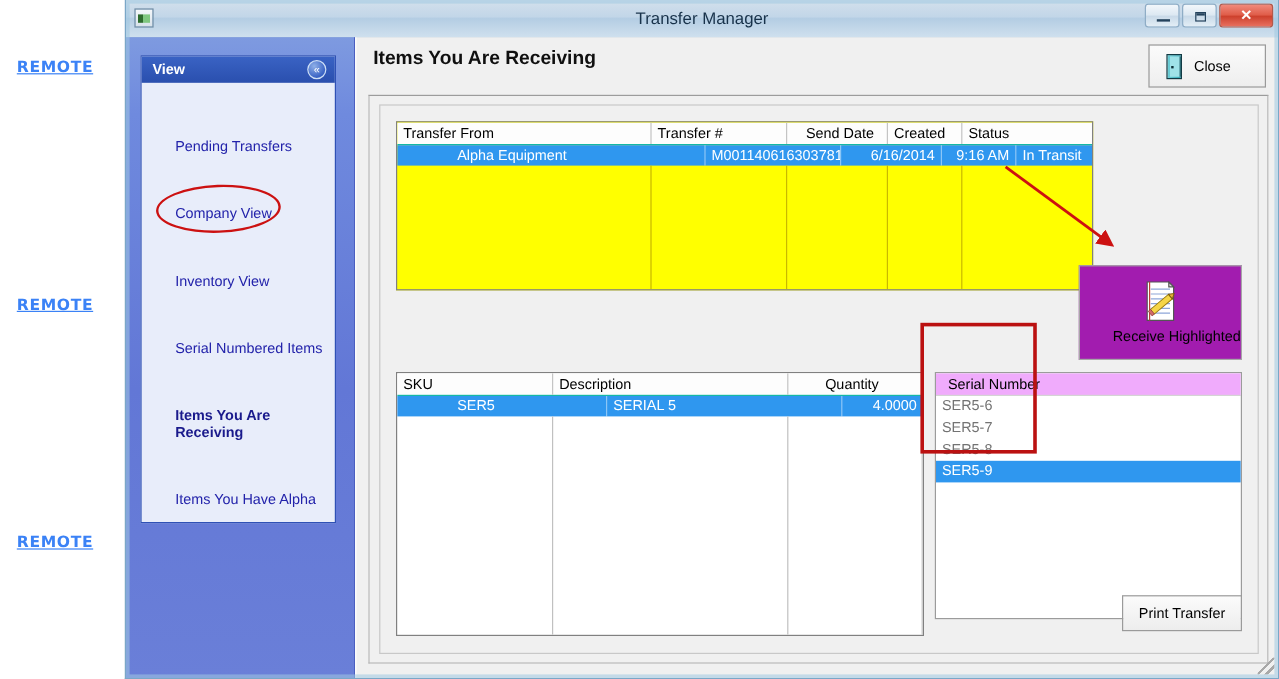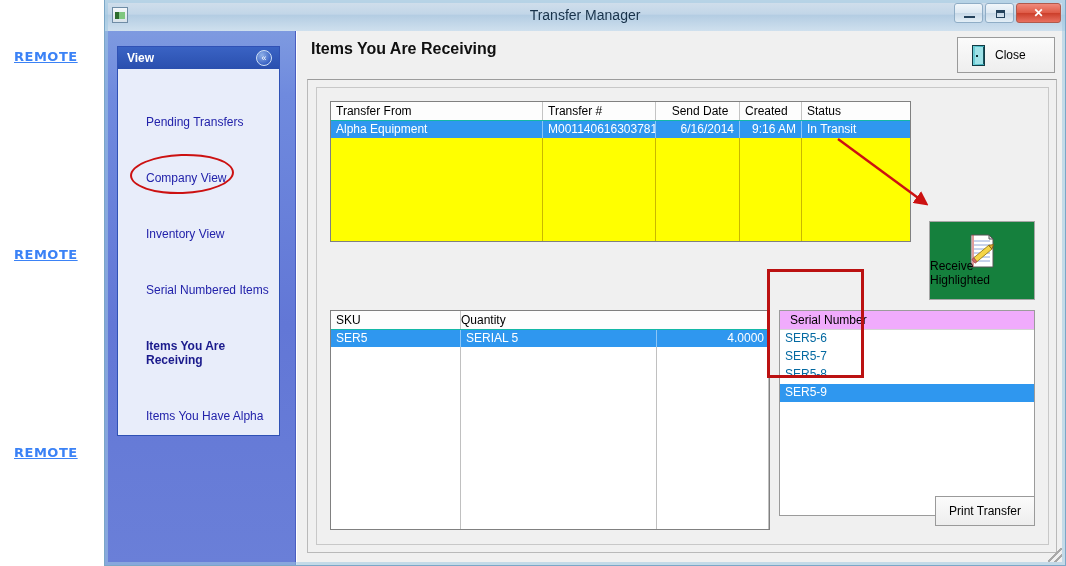--- a/index.html
+++ b/index.html
@@ -330,20 +330,21 @@
     box-sizing: border-box;
     border-right: 1px solid #c4c4c4;
     overflow: hidden;
     white-space: nowrap;
   }
   .grid-header .cell:last-child { border-right: none; }
   .grid-row {
     display: flex;
     height: 17px;
     box-sizing: border-box;
+    padding-left: 45px;
   }
   .grid-row.selected { background: #2f97ef; color: #fff; }
   .grid-row .cell {
     font-size: 12px;
     padding: 1px 0 0 5px;
     box-sizing: border-box;
     border-right: 1px solid rgba(255,255,255,0.45);
     overflow: hidden;
     white-space: nowrap;
   }
@@ -366,27 +367,27 @@
   .col-num   { width: 113px; }
   .col-date  { width: 84px; text-align: center; }
   .col-created { width: 62px; }
   .col-status { flex: 1; }
 
   
   #receive-button {
     position: absolute;
     right: 13px;
     top: 133px;
-    width: 106px;
+    width: 136px;
     height: 79px;
     border: 1px solid #a6a6a6;
     box-sizing: border-box;
-    background: #15803d;
+    background: #a21caf;
     cursor: pointer;
-    text-align: left;
+    text-align: right;
   }
   #receive-button .btn-label {
     position: absolute;
     left: 0; right: 0;
     bottom: 12px;
     font-size: 12px;
   }
   .note-icon {
     position: absolute;
     left: 50%;
@@ -431,21 +432,21 @@
     border-bottom: 1px solid #d4d4d4;
     font-size: 12px;
     padding: 2px 0 0 10px;
     box-sizing: border-box;
   }
   .serial-row {
     height: 18px;
     font-size: 12px;
     padding: 1px 0 0 5px;
     box-sizing: border-box;
-    color: #0369a1;
+    color: #737373;
   }
   .serial-row.selected { background: #2f97ef; color: #fff; }
 
   
   #serial-annotation {
     position: absolute;
     left: 767px;
     top: 269px;
     width: 97px;
     height: 109px;
@@ -595,21 +596,22 @@
                 <path d="M26 17 L30 19.5 L26 22 Z" fill="#e8b43c" stroke="#7a5c0c" stroke-width="0.8"></path>
                 <rect x="4" y="17" width="2.5" height="5" fill="#d46a6a" stroke="#8a3c3c" stroke-width="0.6"></rect>
               </g>
             </svg>
             <div class="btn-label">Receive Highlighted</div>
           </div>
 
           <div id="items-grid">
             <div class="grid-header">
               <div class="cell icol-sku">SKU</div>
-              <div class="cell icol-qty" style="text-align:left;padding-right:6px;padding-left:0">Quantity</div>
+              <div class="cell icol-desc">Description</div>
+              <div class="cell icol-qty" style="text-align:center;padding-right:6px;padding-left:0">Quantity</div>
             </div>
             <div class="grid-row selected">
               <div class="cell icol-sku">SER5</div>
               <div class="cell icol-desc">SERIAL 5</div>
               <div class="cell icol-qty num">4.0000</div>
             </div>
             <div class="grid-filler">
               <div class="cell icol-sku"></div>
               <div class="cell icol-desc"></div>
               <div class="cell icol-qty"></div>

